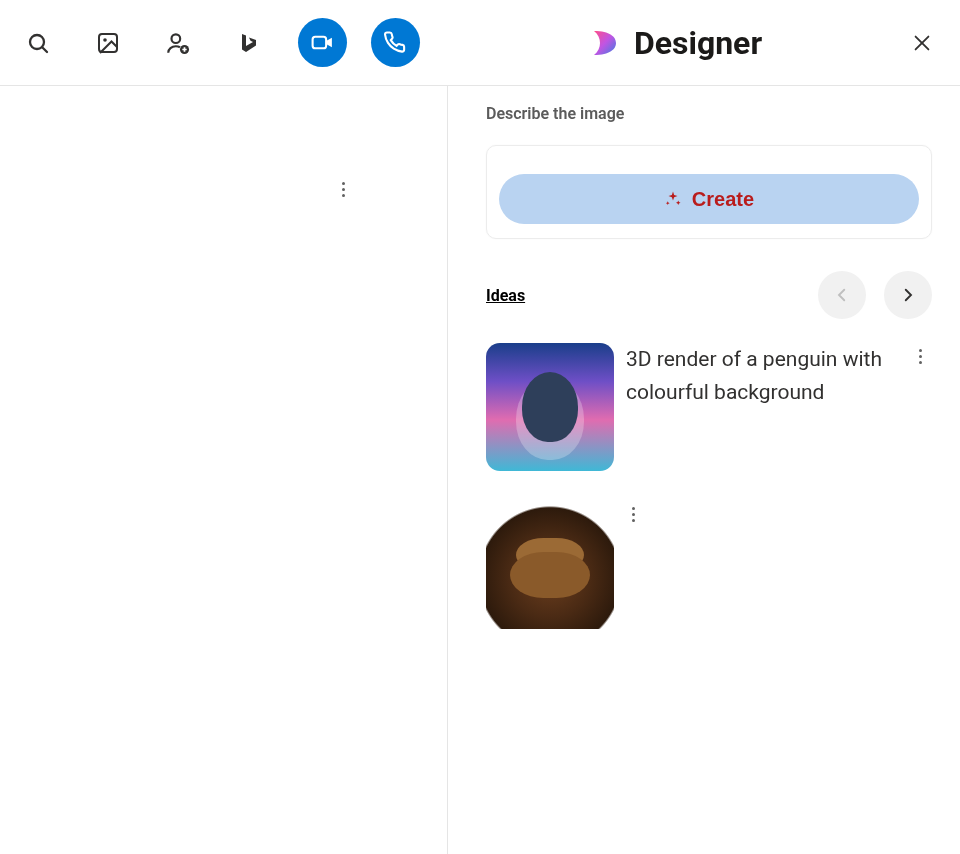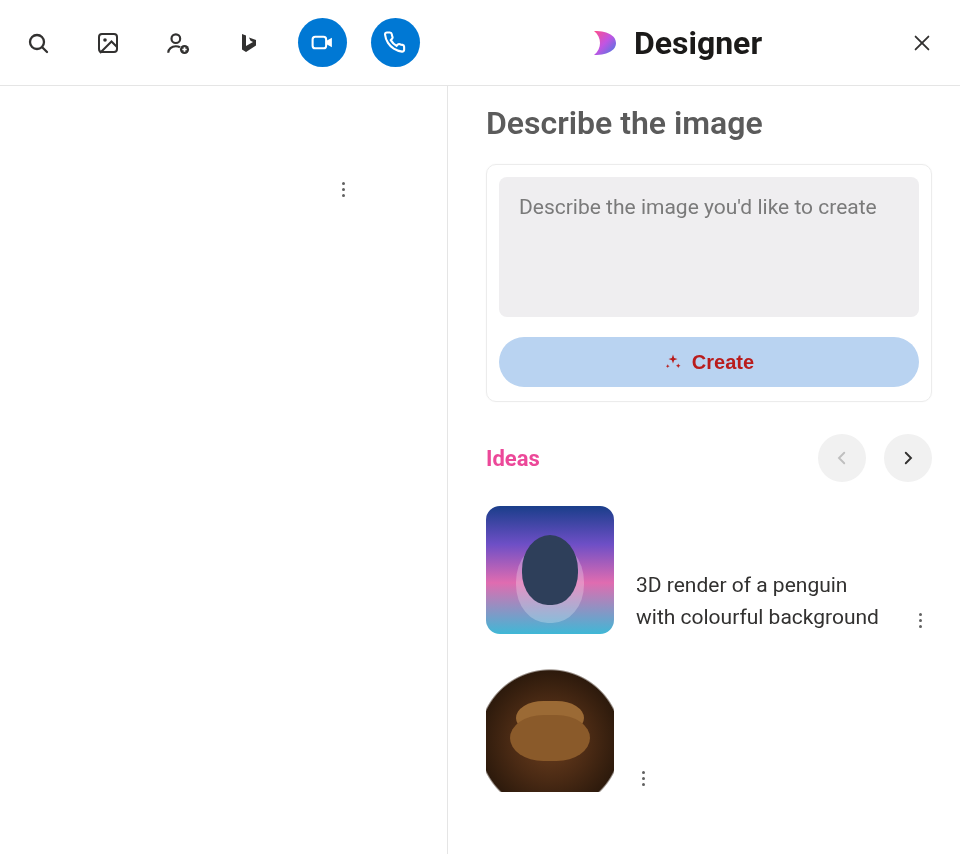--- a/index.html
+++ b/index.html
@@ -93,21 +93,21 @@
       margin-right: 18px;
       cursor: pointer;
       color: #323130;
     }
     .designer-body {
       flex: 1;
       overflow: auto;
       padding: 18px 28px 0 38px;
     }
     .section-title {
-      font-size: 32px;
+      font-size: 16px;
       font-weight: 600;
       color: #5b5b5b;
       margin-bottom: 22px;
     }
     .prompt-card {
       border: 1px solid #ececec;
       border-radius: 10px;
       padding: 12px 12px 14px 12px;
       box-shadow: 0 0 2px rgba(0,0,0,0.04);
       margin-bottom: 32px;
@@ -140,37 +140,38 @@
       gap: 10px;
       cursor: pointer;
     }
     .ideas-header {
       display: flex;
       align-items: center;
       justify-content: space-between;
       margin-bottom: 24px;
     }
     .ideas-title {
-      font-size: 22px;
+      font-size: 16px;
       font-weight: 700;
-      color: #ec4899;
+      color: #000000;
+      text-decoration: underline;
     }
     .nav-arrows { display: flex; gap: 18px; }
     .nav-arrow {
       width: 48px; height: 48px;
       border-radius: 50%;
       display: flex; align-items: center; justify-content: center;
       cursor: pointer;
     }
     .nav-prev { background: #f1f1f1; color: #bfbfbf; }
     .nav-next { background: #f1f1f1; color: #323130; }
     .idea-item {
       display: flex;
-      align-items: flex-end;
-      gap: 22px;
+      align-items: flex-start;
+      gap: 12px;
       margin-bottom: 30px;
       padding-right: 4px;
     }
     .idea-thumb {
       width: 128px; height: 128px;
       border-radius: 14px;
       flex-shrink: 0;
     }
     .idea-text {
       flex: 1;
@@ -261,21 +262,20 @@
             <line x1="5" y1="5" x2="19" y2="19"></line>
             <line x1="19" y1="5" x2="5" y2="19"></line>
           </svg>
       </div>
     </div>
 
     <div class="designer-body">
       <div class="section-title">Describe the image</div>
 
       <div class="prompt-card">
-        <textarea class="prompt-area" placeholder="Describe the image you'd like to create" style=""></textarea>
         <button class="create-btn">
           <svg width="18" height="18" viewBox="0 0 24 24" fill="currentColor">
               <path d="M12 2l1.5 4.5L18 8l-4.5 1.5L12 14l-1.5-4.5L6 8l4.5-1.5L12 2zM19 14l.9 2.1L22 17l-2.1.9L19 20l-.9-2.1L16 17l2.1-.9L19 14zM5 15l.7 1.8L7.5 17.5l-1.8.7L5 20l-.7-1.8L2.5 17.5l1.8-.7L5 15z"></path>
             </svg>
           <span>Create</span>
         </button>
       </div>
 
       <div class="ideas-header">
         <div class="ideas-title">Ideas</div>

